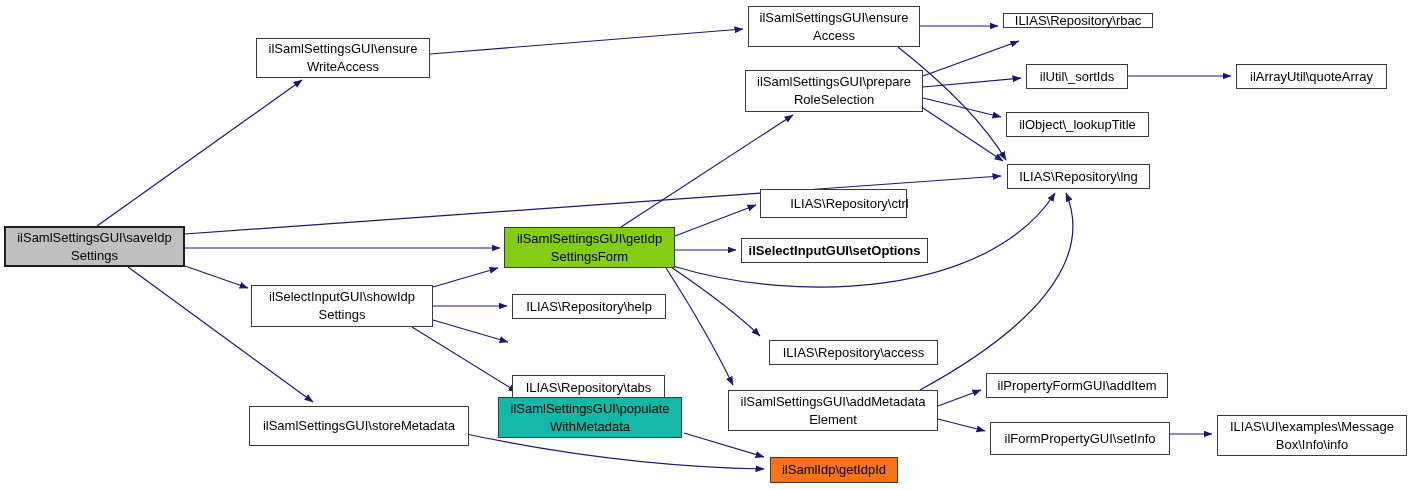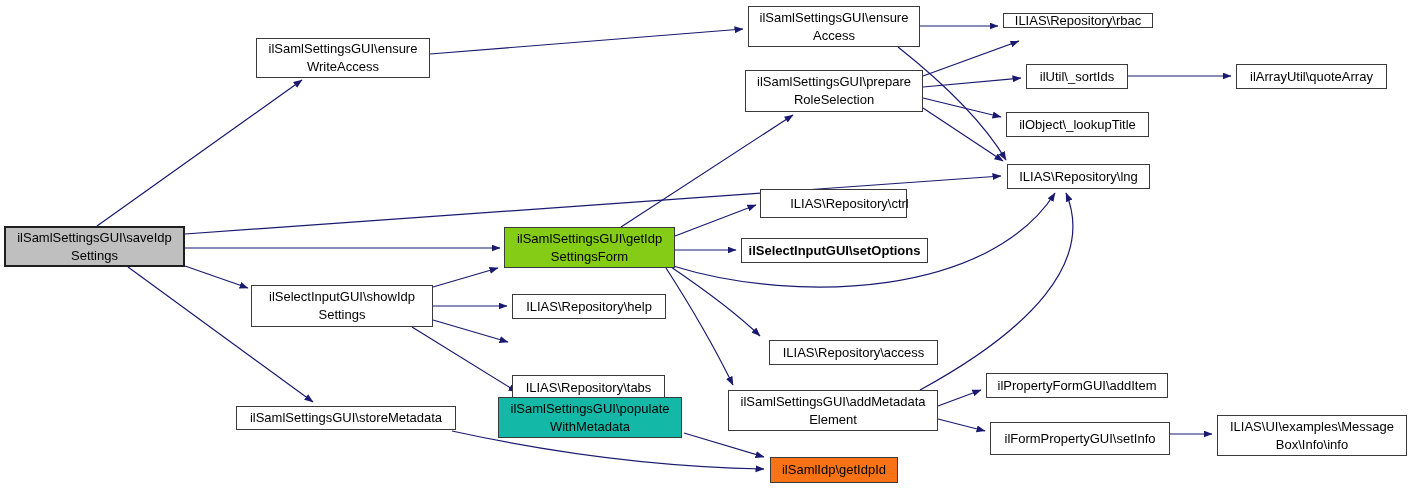--- a/index.html
+++ b/index.html
@@ -89,21 +89,21 @@
       <div class="node" style="left: 1006px; top: 112px; width: 143px; height: 25px; background: rgb(255, 255, 255);">ilObject\_lookupTitle</div>
       <div class="node" style="left: 1007px; top: 164px; width: 143px; height: 25px; background: rgb(255, 255, 255);">ILIAS\Repository\lng</div>
       <div class="node" style="left: 504px; top: 227px; width: 171px; height: 41px; background: #84cc16;">ilSamlSettingsGUI\getIdp
 SettingsForm</div>
       <div class="node" style="left: 760px; top: 189px; width: 147px; height: 29px; background: rgb(255, 255, 255); padding-left: 32px;">ILIAS\Repository\ctrl</div>
       <div class="node" style="left: 741px; top: 238px; width: 187px; height: 25px; background: rgb(255, 255, 255); font-weight: bold;">ilSelectInputGUI\setOptions</div>
       <div class="node" style="left: 251px; top: 285px; width: 182px; height: 42px; background: rgb(255, 255, 255);">ilSelectInputGUI\showIdp
 Settings</div>
       <div class="node" style="left: 512px; top: 294px; width: 154px; height: 25px; background: rgb(255, 255, 255);">ILIAS\Repository\help</div>
       <div class="node" style="left: 512px; top: 344px; width: 153px; height: 25px; background: rgb(255, 255, 255); margin-top: 31px;">ILIAS\Repository\tabs</div>
-      <div class="node" style="left: 236px; top: 406px; width: 220px; height: 24px; background: rgb(255, 255, 255);">ilSamlSettingsGUI\storeMetadata</div>
+      <div class="node" style="left: 249px; top: 406px; width: 220px; height: 40px; background: rgb(255, 255, 255);">ilSamlSettingsGUI\storeMetadata</div>
       <div class="node" style="left: 498px; top: 397px; width: 184px; height: 41px; background: #14b8a6;">ilSamlSettingsGUI\populate
 WithMetadata</div>
       <div class="node" style="left: 749px; top: 340px; width: 169px; height: 25px; background: rgb(255, 255, 255); margin-left: 20px;">ILIAS\Repository\access</div>
       <div class="node" style="left: 728px; top: 390px; width: 210px; height: 41px; background: rgb(255, 255, 255);">ilSamlSettingsGUI\addMetadata
 Element</div>
       <div class="node" style="left: 986px; top: 373px; width: 182px; height: 25px; background: rgb(255, 255, 255);">ilPropertyFormGUI\addItem</div>
       <div class="node" style="left: 990px; top: 422px; width: 180px; height: 33px; background: rgb(255, 255, 255);">ilFormPropertyGUI\setInfo</div>
       <div class="node" style="left: 770px; top: 457px; width: 128px; height: 26px; background: #f97316;">ilSamlIdp\getIdpId</div>
       <div class="node" style="left: 1217px; top: 415px; width: 190px; height: 41px; background: rgb(255, 255, 255);">ILIAS\UI\examples\Message
 Box\Info\info</div>

